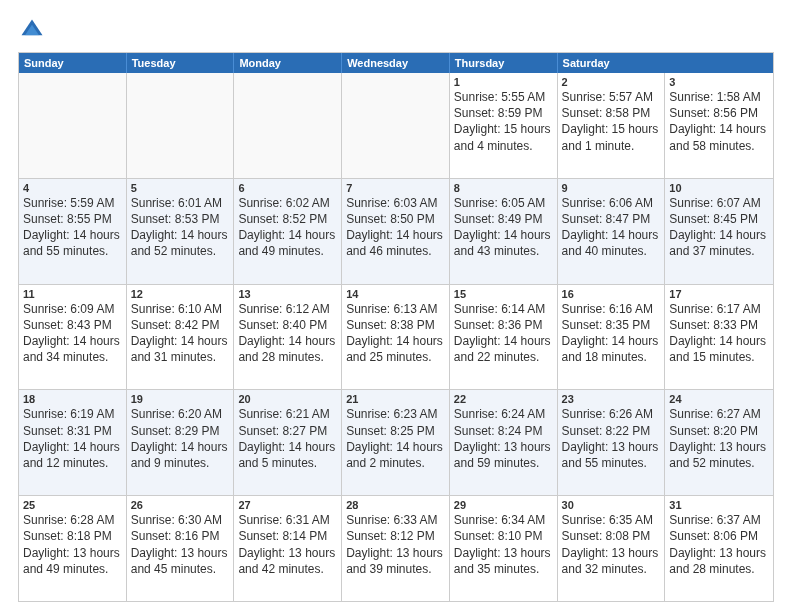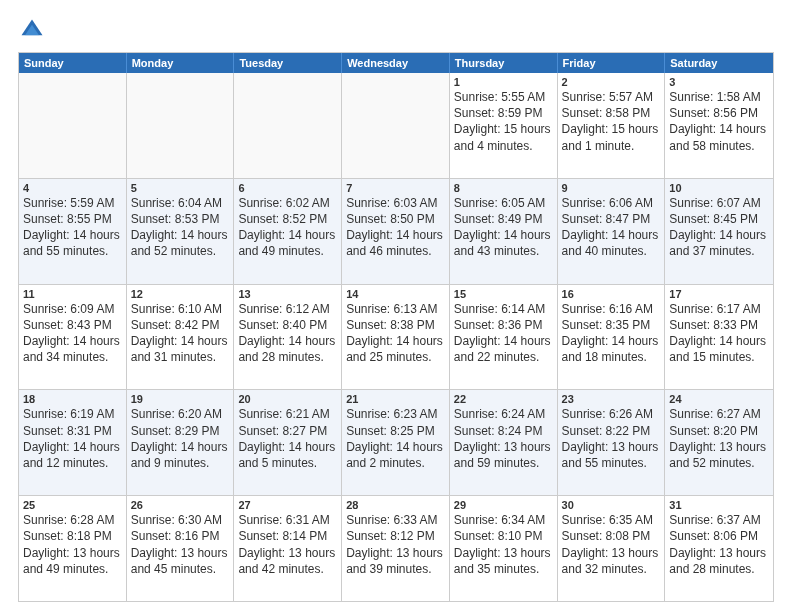--- a/index.html
+++ b/index.html
@@ -133,25 +133,24 @@
     </div>
     <div class="title-block">
       <div class="month-year"></div>
       <div class="location"></div>
     </div>
   </div>
 
   <div class="calendar">
     <div class="cal-header">
       <div class="cal-header-cell">Sunday</div>
+      <div class="cal-header-cell">Tuesday</div>
       <div class="cal-header-cell">Monday</div>
-      <div class="cal-header-cell">Tuesday</div>
       <div class="cal-header-cell">Wednesday</div>
       <div class="cal-header-cell">Thursday</div>
-      <div class="cal-header-cell">Friday</div>
       <div class="cal-header-cell">Saturday</div>
     </div>
     <div class="cal-body" id="cal-body">
     <div class="cal-row">
           <div class="cal-cell empty"></div>
           <div class="cal-cell empty"></div>
           <div class="cal-cell empty"></div>
           <div class="cal-cell empty"></div>
           <div class="cal-cell">
             <span class="day-num">1</span>
@@ -178,21 +177,21 @@
         <div class="cal-row">
           <div class="cal-cell alt-row">
             <span class="day-num">4</span>
             <div class="cell-text" style="white-space: pre-line;">Sunrise: 5:59 AM
 Sunset: 8:55 PM
 Daylight: 14 hours
 and 55 minutes.</div>
           </div>
           <div class="cal-cell alt-row">
             <span class="day-num">5</span>
-            <div class="cell-text" style="white-space: pre-line;">Sunrise: 6:04 AM
+            <div class="cell-text" style="white-space: pre-line;">Sunrise: 6:01 AM
 Sunset: 8:53 PM
 Daylight: 14 hours
 and 52 minutes.</div>
           </div>
           <div class="cal-cell alt-row">
             <span class="day-num">6</span>
             <div class="cell-text" style="white-space: pre-line;">Sunrise: 6:02 AM
 Sunset: 8:52 PM
 Daylight: 14 hours
 and 49 minutes.</div>

